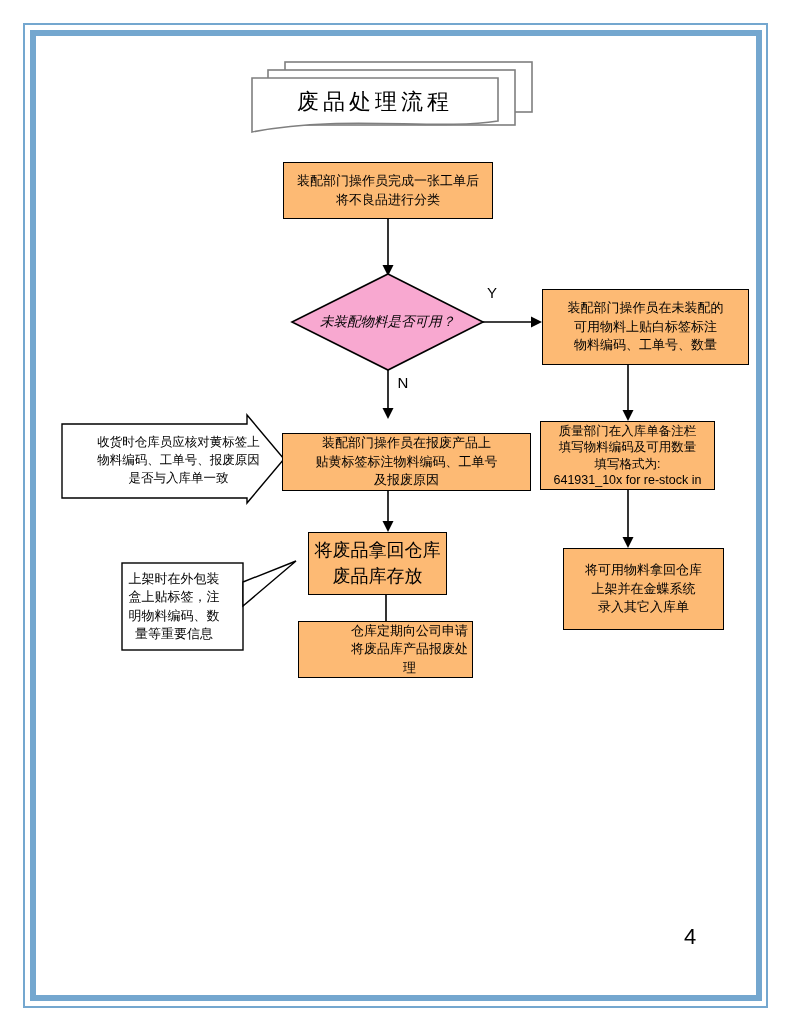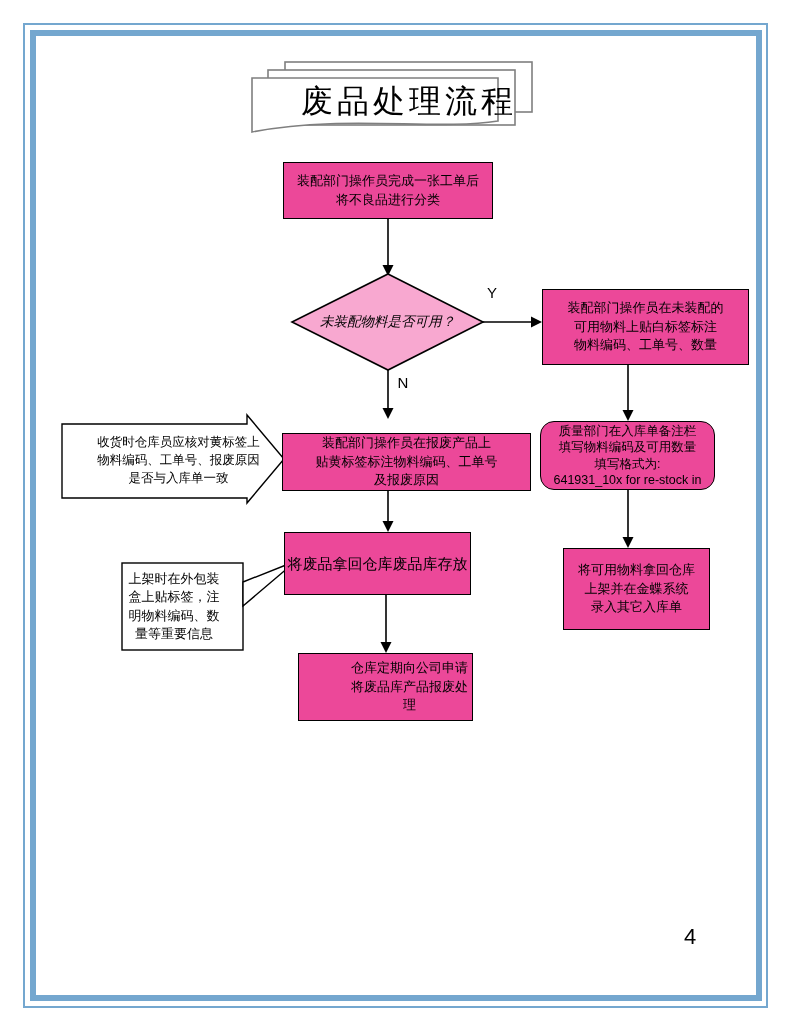--- a/index.html
+++ b/index.html
@@ -6,23 +6,23 @@
   .page{position:relative;width:790px;height:1030px;background:#ffffff;overflow:hidden;
         font-family:"Liberation Sans","DejaVu Sans",sans-serif;color:#000;}
   .border-outer{position:absolute;left:23px;top:23px;right:22px;bottom:22px;
         border:2px solid #74A7CF;pointer-events:none;}
   .border-inner{position:absolute;left:30px;top:30px;right:28px;bottom:29px;
         border:6px solid #74A7CF;pointer-events:none;}
   .layer{position:absolute;left:0;top:0;width:790px;height:1030px;}
   svg.layer{display:block;}
   .node-text{position:absolute;display:flex;align-items:center;justify-content:center;
         text-align:center;white-space:pre-line;font-size:13px;line-height:1.42;}
-  .proc{background:#ec4899;border:1.6px solid #000;box-sizing:border-box;}
+  .proc{background:#fdba74;border:1.6px solid #000;box-sizing:border-box;}
   .title-text{position:absolute;display:flex;align-items:center;justify-content:center;
-        font-family:Liberation Sans, sans-serif;font-size:32px;letter-spacing:4px;padding-left:34px;}
+        font-family:Liberation Sans, sans-serif;font-size:22px;letter-spacing:4px;}
   .edge-label{position:absolute;display:flex;align-items:center;justify-content:center;
         font-size:15px;}
   .page-number{position:absolute;left:668px;top:922px;width:44px;height:30px;
         display:flex;align-items:center;justify-content:center;font-size:22px;}
 </style>
 </head>
 <body>
 
 <div class="page">
 
@@ -65,36 +65,36 @@
 
   <div class="node-text proc" style="left:283px;top:162px;width:210px;height:57px;">装配部门操作员完成一张工单后
 将不良品进行分类</div>
 
   <div class="node-text" style="left:292px;top:274px;width:191px;height:96px;font-size:13.5px;font-style:italic;">未装配物料是否可用？</div>
 
   <div class="node-text proc" style="left:542px;top:289px;width:207px;height:76px;">装配部门操作员在未装配的
 可用物料上贴白标签标注
 物料编码、工单号、数量</div>
 
-  <div class="node-text proc" style="left:540px;top:421px;width:175px;height:69px;font-size:12.5px;line-height:1.3;border-radius:14px;">质量部门在入库单备注栏
+  <div class="node-text proc" style="left:540px;top:421px;width:175px;height:69px;font-size:12.5px;line-height:1.3;">质量部门在入库单备注栏
 填写物料编码及可用数量
 填写格式为:
 641931_10x for re-stock in</div>
 
-  <div class="node-text proc" style="left:563px;top:548px;width:147px;height:82px;">将可用物料拿回仓库
+  <div class="node-text proc" style="left:563px;top:548px;width:161px;height:82px;">将可用物料拿回仓库
 上架并在金蝶系统
 录入其它入库单</div>
 
   <div class="node-text proc" style="left:282px;top:433px;width:249px;height:58px;">装配部门操作员在报废产品上
 贴黄标签标注物料编码、工单号
 及报废原因</div>
 
-  <div class="node-text proc" style="left:284px;top:532px;width:187px;height:63px;font-size:15px;">将废品拿回仓库废品库存放</div>
+  <div class="node-text proc" style="left:308px;top:532px;width:139px;height:63px;font-size:18px;">将废品拿回仓库废品库存放</div>
 
-  <div class="node-text proc" style="left:298px;top:653px;width:175px;height:68px;padding-left:48px;">仓库定期向公司申请
+  <div class="node-text proc" style="left:298px;top:621px;width:175px;height:57px;padding-left:48px;">仓库定期向公司申请
 将废品库产品报废处理</div>
 
   <div class="node-text" style="left:62px;top:424px;width:185px;height:74px;font-size:12.5px;padding-left:24px;">收货时仓库员应核对黄标签上
 物料编码、工单号、报废原因
 是否与入库单一致</div>
 
   <div class="node-text" style="left:124px;top:565px;width:100px;height:83px;">上架时在外包装
 盒上贴标签，注
 明物料编码、数
 量等重要信息</div>

